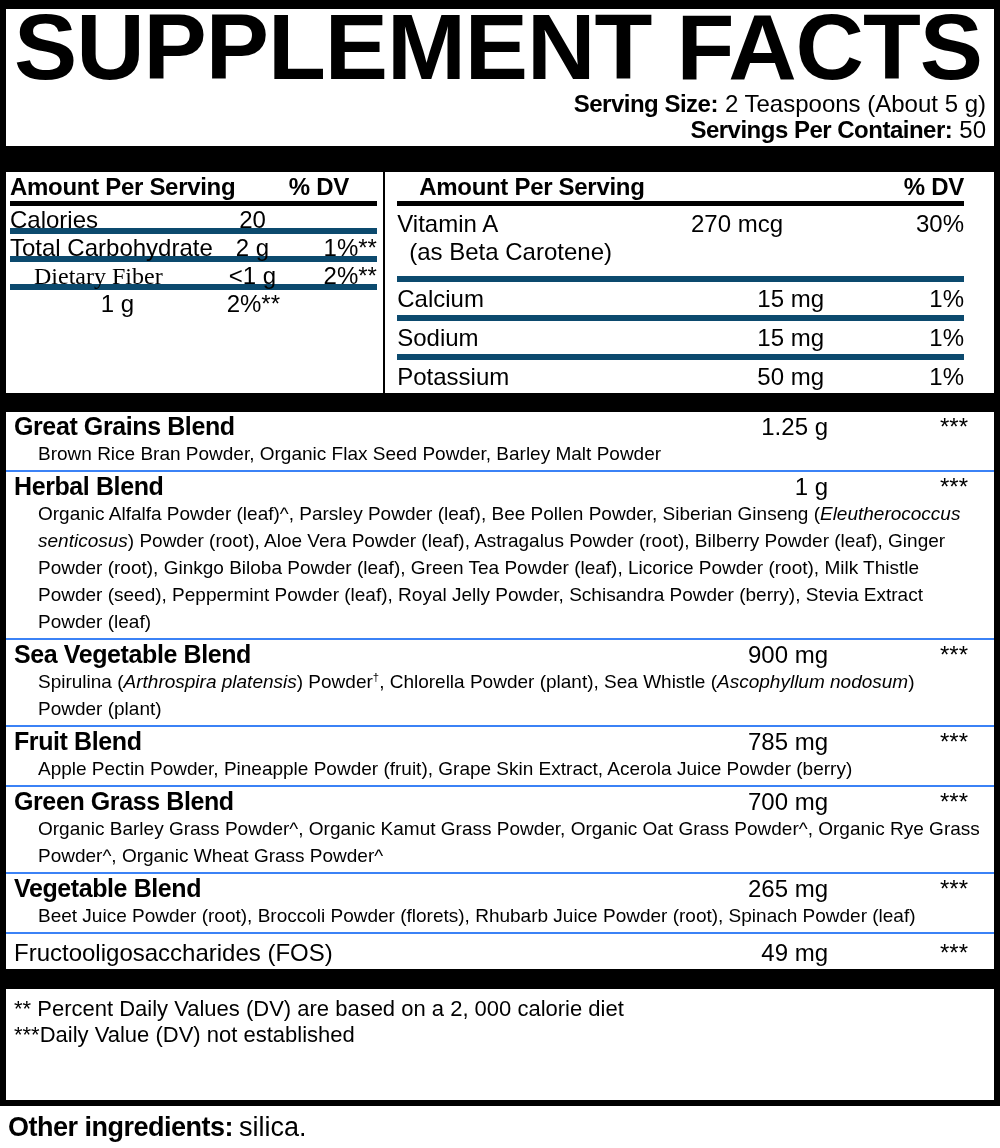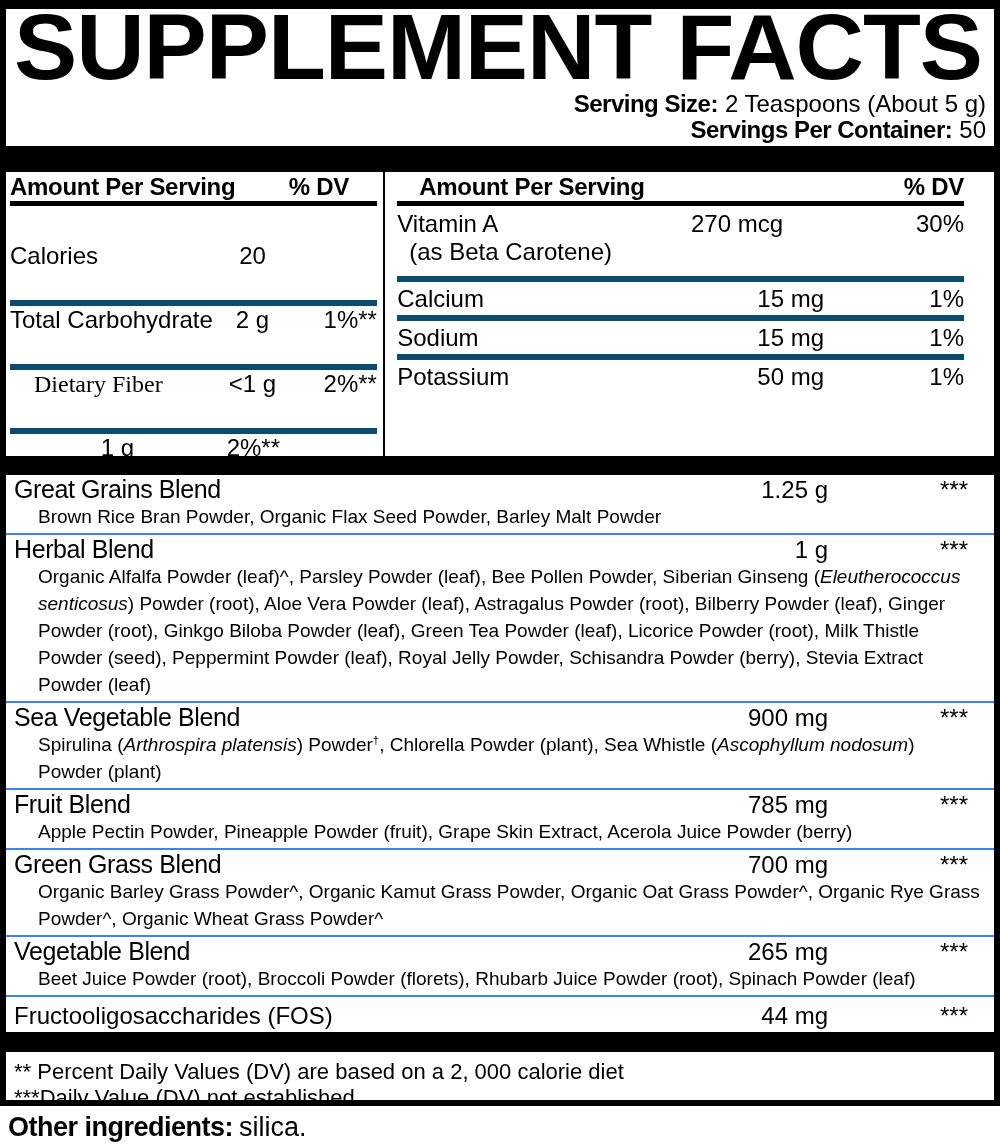--- a/index.html
+++ b/index.html
@@ -33,36 +33,36 @@
   .vdiv { width:3px; background:#000; }
   .col-header {
     display:flex; justify-content:space-between; align-items:center;
     font-weight:bold; font-size:24px; letter-spacing:-0.3px;
     height:29px; border-bottom:5px solid #000;
   }
   .col-left .col-header .dvh { padding-right:28px; }
   .col-right .col-header { padding-left:22px; }
   .nrow { display:grid; align-items:center; font-size:24px; height:33px; }
   .nrow + .nrow { border-top:6px solid #0c4a6e; }
-  .col-left  .nrow { grid-template-columns:215px 55px 1fr; height:22px;margin-top:36px; }
+  .col-left  .nrow { grid-template-columns:215px 55px 1fr; height:22px; }
   .col-right .nrow { grid-template-columns:1fr 130px 140px; }
   .nrow.tall { height:70px; align-items:flex-start; padding-top:4px; box-sizing:border-box;gap:41px; }
   .nrow .name { white-space:nowrap; }
   .nrow .name.indent { padding-left:24px;font-family:Liberation Serif, serif; }
   .nrow .sub { padding-left:12px; line-height:28px; }
   .col-left  .nrow .amt { text-align:center; }
   .col-right .nrow .amt { text-align:right; }
   .nrow .dv { text-align:right; }
   
   .blends { }
   .blend { padding:1px 8px 3px; }
   .blend + .blend { border-top:2px solid #3b82f6; }
   .blend:last-child { padding-top:5px; }
   .blend-head { display:grid; grid-template-columns:1fr 160px 158px; line-height:27px; }
-  .blend-name { font-weight:normal; font-size:25px; letter-spacing:-0.4px; }
+  .blend-name { font-weight:bold; font-size:25px; letter-spacing:-0.4px; }
   .blend-name.plain { font-weight:normal; font-size:24px; letter-spacing:0; }
   .blend-amt { text-align:right; font-size:24px; }
   .blend-dv { text-align:right; font-size:24px; padding-right:18px; }
   .blend-ing { font-size:19px; line-height:27px; padding-left:24px; padding-right:2px; }
   .blend-ing sup { font-size:60%; line-height:0; }
   
   .footnotes { padding:7px 8px 0; }
   .foot-line { font-size:22px; line-height:26px; }
   
   .other-line {
@@ -207,21 +207,21 @@
         <div class="blend-head">
           <div class="blend-name">Vegetable Blend</div>
           <div class="blend-amt">265 mg</div>
           <div class="blend-dv">***</div>
         </div>
         <div class="blend-ing"><span>Beet Juice Powder (root), Broccoli Powder (florets), Rhubarb Juice Powder (root), Spinach Powder (leaf)</span></div>
       </div>
       <div class="blend">
         <div class="blend-head">
           <div class="blend-name plain">Fructooligosaccharides (FOS)</div>
-          <div class="blend-amt">44 mg</div>
+          <div class="blend-amt">49 mg</div>
           <div class="blend-dv">***</div>
         </div>
       </div>
     </div>
 
   <div class="bar bar-3"></div>
 
   <div class="footnotes" id="footnotes">
       <div class="foot-line">** Percent Daily Values (DV) are based on a 2, 000 calorie diet</div>
       <div class="foot-line">***Daily Value (DV) not established</div>

